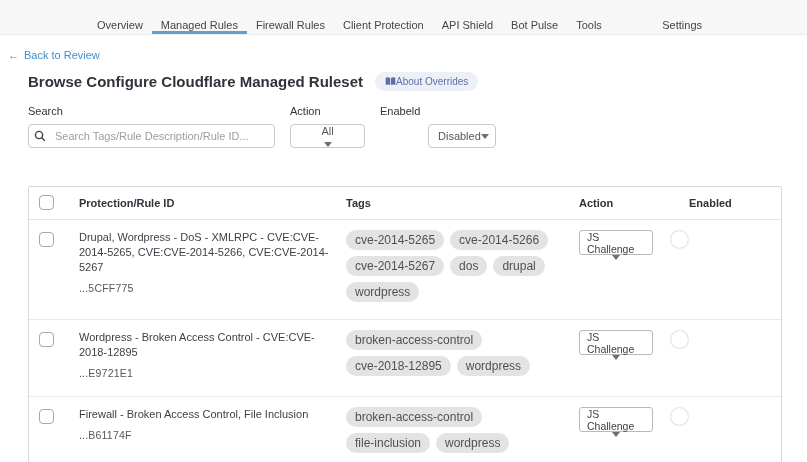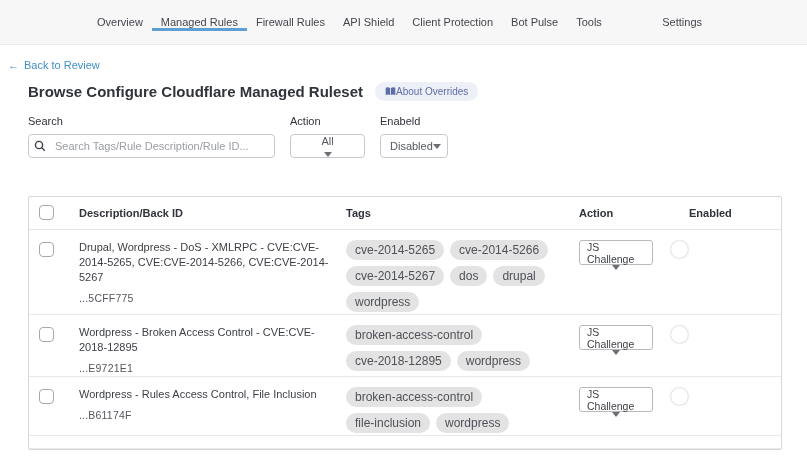--- a/index.html
+++ b/index.html
@@ -5,21 +5,21 @@
   * { box-sizing: border-box; }
   html,body { margin:0; padding:0; }
   body {
     width:807px; height:462px; overflow:hidden; background:#ffffff;
     font-family:"Liberation Sans","DejaVu Sans",sans-serif;
     font-size:11px; color:#3c3f45;
   }
 
   
   .tabbar {
-    display:flex; align-items:center; height:45px;
+    display:flex; align-items:flex-end; height:35px;
     background:#f7f7f8; border-bottom:1px solid #ececec;
     padding-left:88px;
   }
   .tab {
     display:flex; align-items:center; padding:0 9px;
     color:#43454c; cursor:pointer; white-space:nowrap;
     border-bottom:3px solid transparent; padding-top:3px;
   }
   .tab.active { border-bottom-color:#5f9fd4; }
   .tab.settings { margin-left:auto; margin-right:96px; }
@@ -54,21 +54,21 @@
     border:0; outline:0; flex:1; font-size:11px; color:#333; background:transparent;
     font-family:inherit; min-width:0;
   }
   .search-box input::placeholder { color:#9a9da3; }
   .select-box {
     height:24px; border:1px solid #c9c9c9; border-radius:4px; background:#fff;
     display:flex; align-items:center; justify-content:space-between;
     padding:0 9px; color:#55585e; cursor:pointer;
   }
   .select-action { width:75px;flex-direction:column; }
-  .select-enabled { width:68px; }
+  .select-enabled { width:68px;margin-left:48px; }
   .caret {
     width:0; height:0; border-left:4px solid transparent;
     border-right:4px solid transparent; border-top:5px solid #6b6e74;
   }
 
   
   .tags-bar { display:flex; align-items:center; gap:14px; margin-top:17px; }
   .tags-bar-label { color:#30333a; }
   .tag-link { color:#66696f; cursor:pointer; white-space:nowrap; }
   .more-tags { display:inline-flex; align-items:center; gap:6px; color:#55585e; cursor:pointer; }
@@ -78,21 +78,21 @@
   .thead {
     display:flex; align-items:center; height:33px;
     border-bottom:1px solid #e6e6e6; font-weight:bold; color:#30333a;
   }
   .col-check { width:50px; padding-left:10px; flex:none; }
   .col-desc  { width:267px; padding-right:8px; flex:none; }
   .col-tags  { width:233px; padding-right:8px; flex:none; }
   .col-action{ width:110px; flex:none; }
   .col-enabled { flex:1; }
 
-  .row { display:flex; border-bottom:1px solid #e9e9e9; padding:10px 0 2px; }
+  .row { display:flex; border-bottom:1px solid #e9e9e9; padding:10px 0 17px; }
   .row .col-check { padding-top:2px; }
   .checkbox {
     width:15px; height:15px; border:1px solid #a8a8a8; border-radius:4px;
     background:#fff; display:inline-block; cursor:pointer;
   }
   .desc-text { color:#3c3f45; line-height:1.35; }
   .rule-id { margin-top:7px; color:#54575d; font-size:10.5px; letter-spacing:.2px; }
   .pills { display:flex; flex-wrap:wrap; gap:6px; }
   .pill {
     background:#e3e3e3; color:#4e5157; font-size:12px;
@@ -116,22 +116,22 @@
 <body>
 
 
 
 
 <nav class="tabbar">
   <div id="tabs-left" style="display:flex;align-items:stretch;">
       <div class="tab">Overview</div>
       <div class="tab active">Managed Rules</div>
       <div class="tab">Firewall Rules</div>
+      <div class="tab">Client Protection</div>
       <div class="tab">API Shield</div>
-      <div class="tab">Client Protection</div>
       <div class="tab">Bot Pulse</div>
       <div class="tab">Tools</div>
     </div>
   <div class="tab settings">Settings</div>
 </nav>
 
 
 
 
 <div class="back-link">
@@ -176,21 +176,21 @@
         <span>Disabled</span>
         <span class="caret"></span>
       </div>
     </div>
   </div>
 
 
   <div class="rules-table">
     <div class="thead">
       <span class="col-check"><span class="checkbox"></span></span>
-      <span class="col-desc">Description/Back ID</span>
+      <span class="col-desc">Protection/Rule ID</span>
       <span class="col-tags">Tags</span>
       <span class="col-action">Action</span>
       <span class="col-enabled">Enabled</span>
     </div>
     <div id="table-body">
         <div class="row">
       <span class="col-check"><span class="checkbox"></span></span>
       <span class="col-desc">
         <div class="desc-text">Drupal, Wordpress - DoS - XMLRPC - CVE:CVE-2014-5265, CVE:CVE-2014-5266, CVE:CVE-2014-5267</div>
         <div class="rule-id">...5CFF775</div>
@@ -234,21 +234,21 @@
           <span class="caret"></span>
         </span>
       </span>
       <span class="col-enabled">
         <span class="toggle"><span class="knob"></span></span>
       </span>
     </div>
         <div class="row">
       <span class="col-check"><span class="checkbox"></span></span>
       <span class="col-desc">
-        <div class="desc-text">Wordpress - Rules Access Control, File Inclusion</div>
+        <div class="desc-text">Firewall - Broken Access Control, File Inclusion</div>
         <div class="rule-id">...B61174F</div>
       </span>
       <span class="col-tags">
             <span class="pills">
               <span class="pill">broken-access-control</span>
               <span class="pill">file-inclusion</span>
               <span class="pill">wordpress</span>
             </span>
           </span>
       <span class="col-action">

